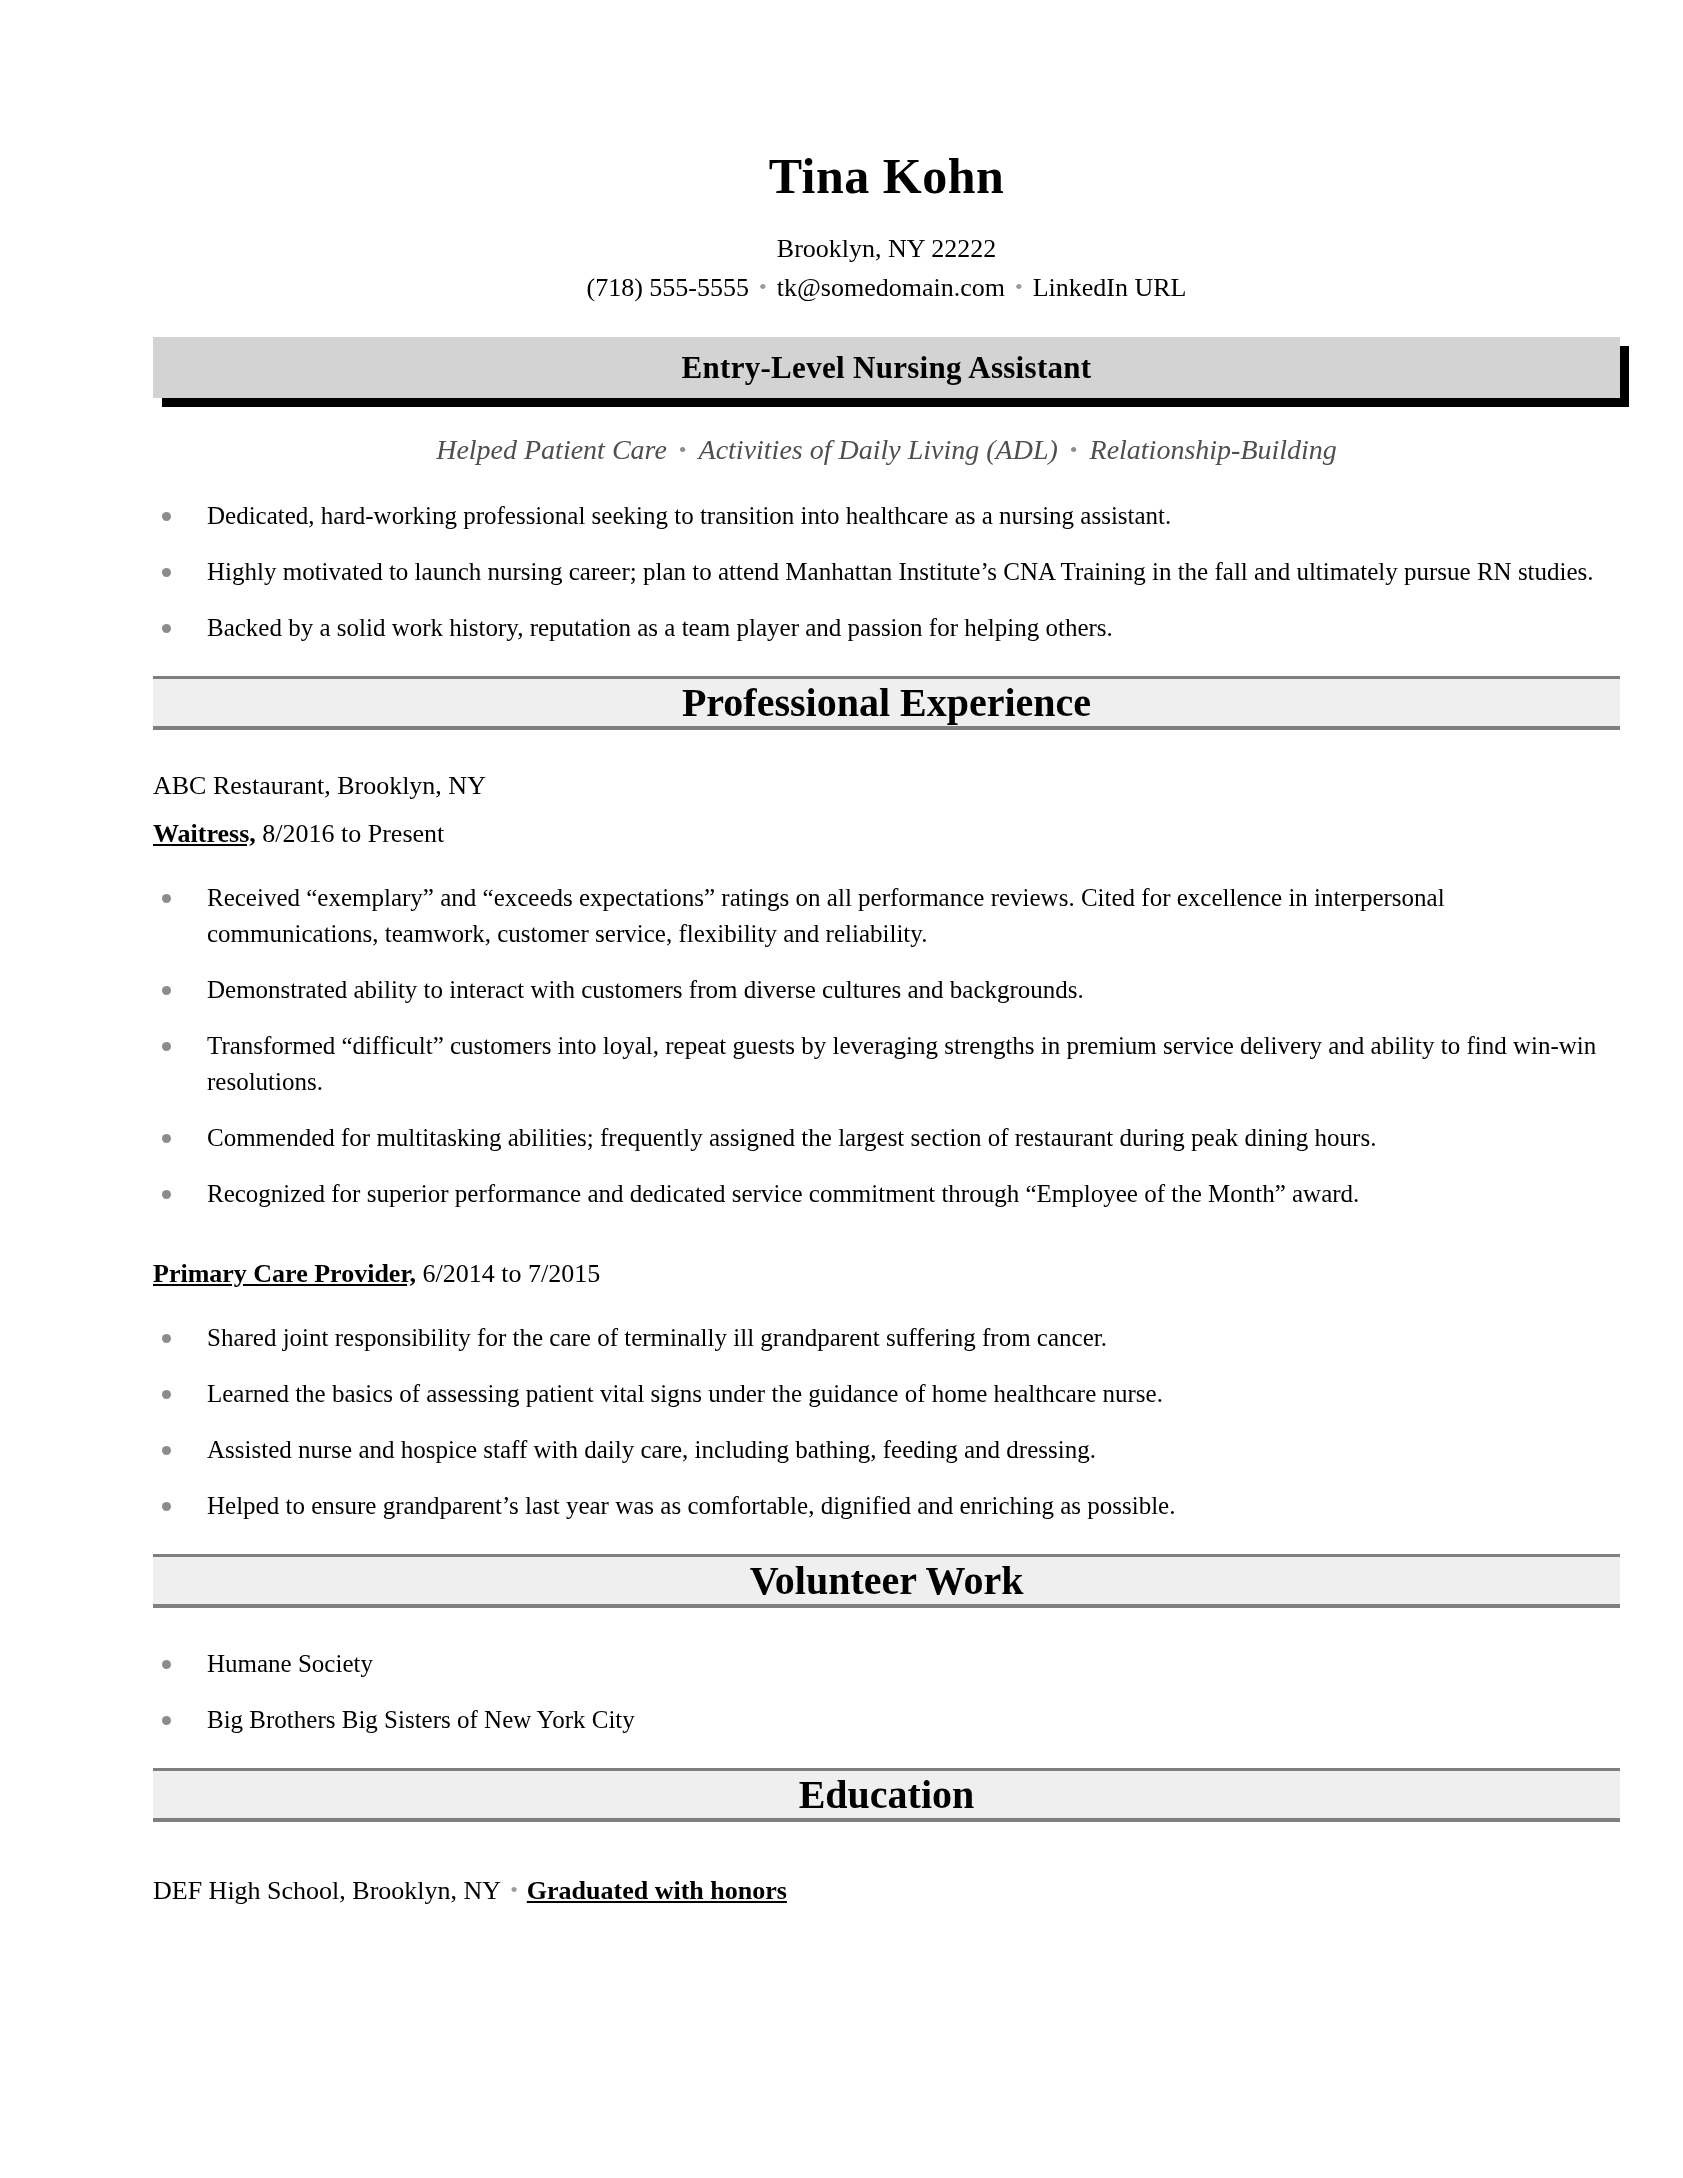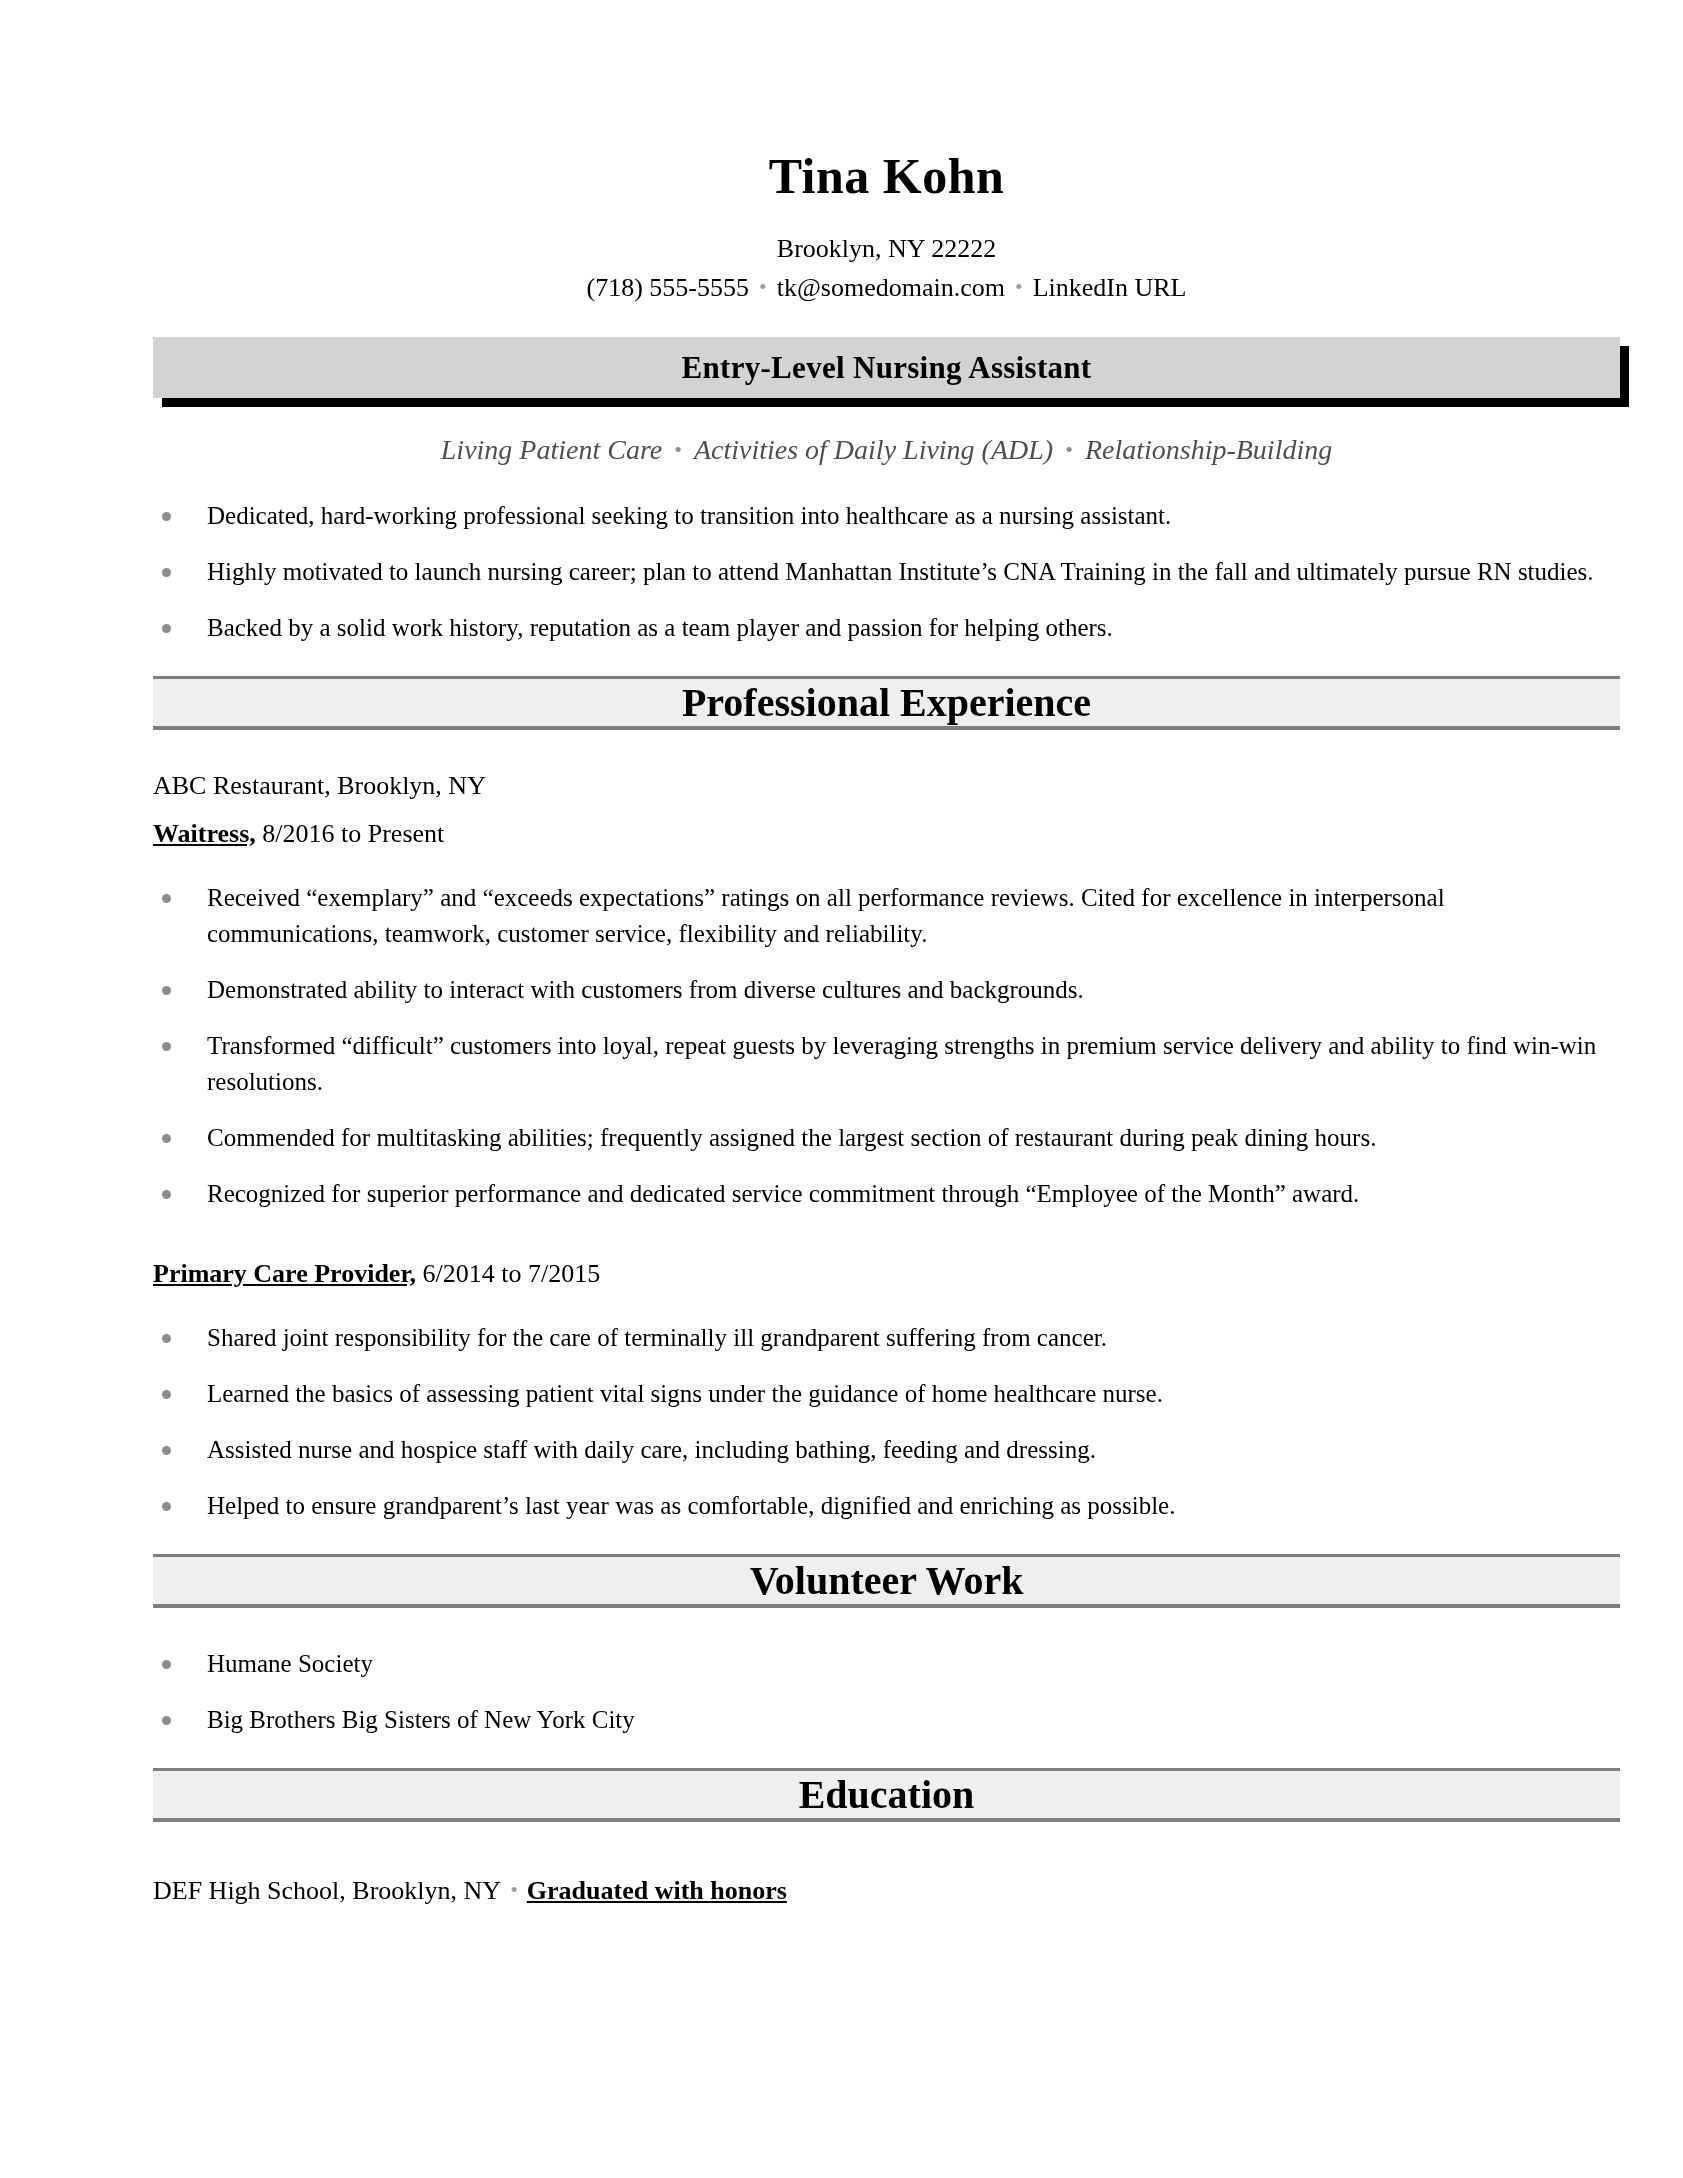--- a/index.html
+++ b/index.html
@@ -135,21 +135,21 @@
   <div class="location">Brooklyn, NY 22222</div>
   <div class="contact-line">
     <span>(718) 555-5555</span><span class="dot-sep">•</span><span>tk@somedomain.com</span><span class="dot-sep">•</span><span>LinkedIn URL</span>
   </div>
 
   <div class="title-banner">
     <span>Entry-Level Nursing Assistant</span>
   </div>
 
   <div class="keywords">
-    <span>Living Patient Care</span><span class="dot-sep">•</span><span>Activities of Daily Living (ADL)</span><span class="dot-sep">•</span><span>Relationship-Building</span>
+    <span>Helped Patient Care</span><span class="dot-sep">•</span><span>Activities of Daily Living (ADL)</span><span class="dot-sep">•</span><span>Relationship-Building</span>
   </div>
 
   <ul class="bullets">
     <li>Dedicated, hard-working professional seeking to transition into healthcare as a nursing assistant.</li>
     <li>Highly motivated to launch nursing career; plan to attend Manhattan Institute’s CNA Training in the fall and ultimately pursue RN studies.</li>
     <li>Backed by a solid work history, reputation as a team player and passion for helping others.</li>
   </ul>
 
   <div class="section-bar">
     <span>Professional Experience</span>

